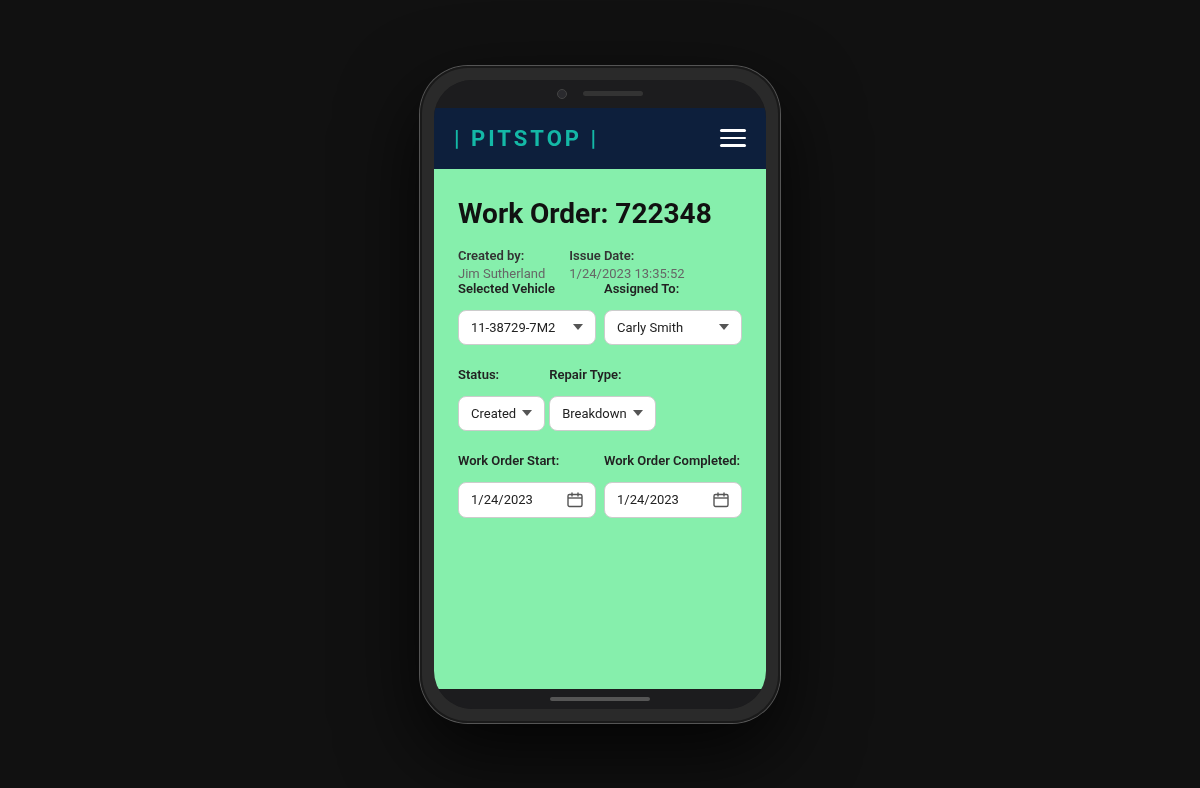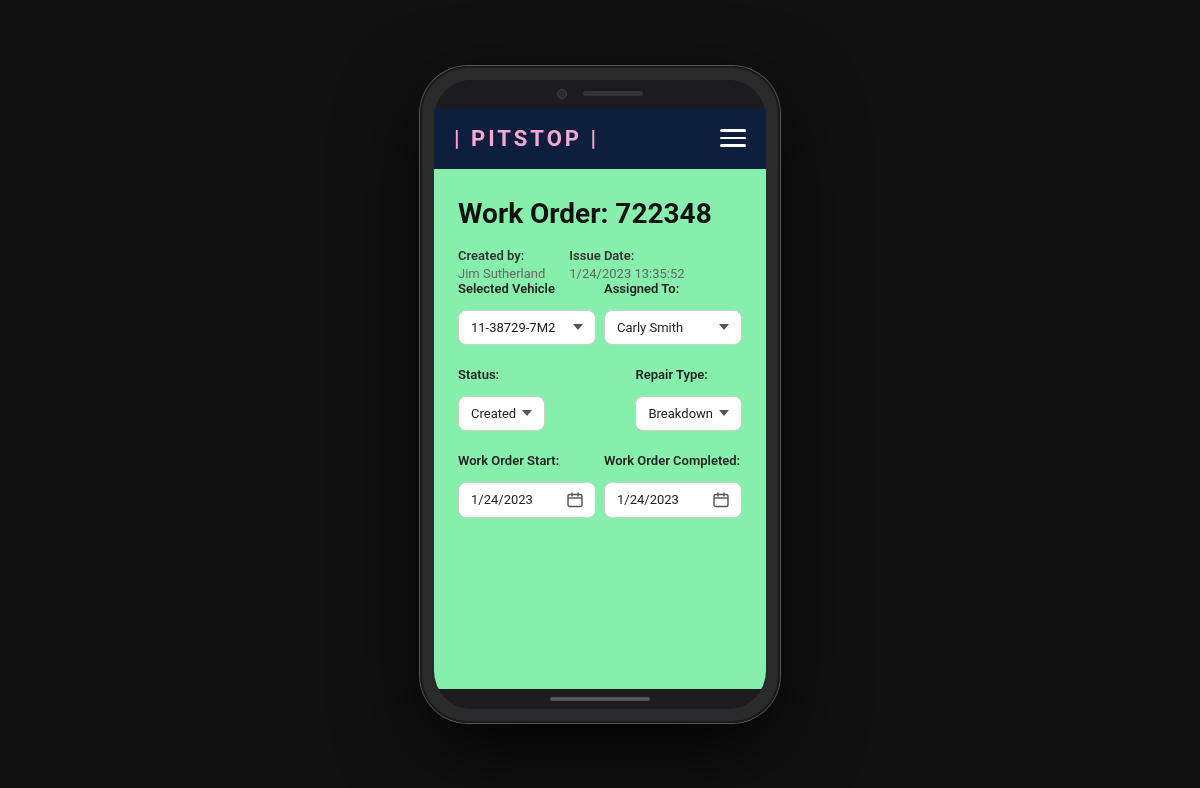--- a/index.html
+++ b/index.html
@@ -61,21 +61,21 @@
     
     .app-header {
       background: #0d1f3c;
       padding: 18px 20px;
       display: flex;
       align-items: center;
       justify-content: space-between;
     }
 
     .app-logo {
-      color: #f9a8d4;
+      color: #14b8a6;
       font-size: 22px;
       font-weight: 700;
       letter-spacing: 3px;
       text-transform: uppercase;
     }
 
     .hamburger-icon {
       display: flex;
       flex-direction: column;
       gap: 5px;
@@ -188,23 +188,22 @@
     }
 
     .calendar-icon {
       width: 16px;
       height: 16px;
       flex-shrink: 0;
     }
 
     .status-repair-row {
       display: flex;
-      gap: 16px;
+      gap: 4px;
       margin-bottom: 22px;
-      justify-content: space-between;
     }
 
     .field-group-sm {
       display: flex;
       flex-direction: column;
       gap: 6px;
     }
 
     .bottom-bar {
       background: #1c1c1e;

